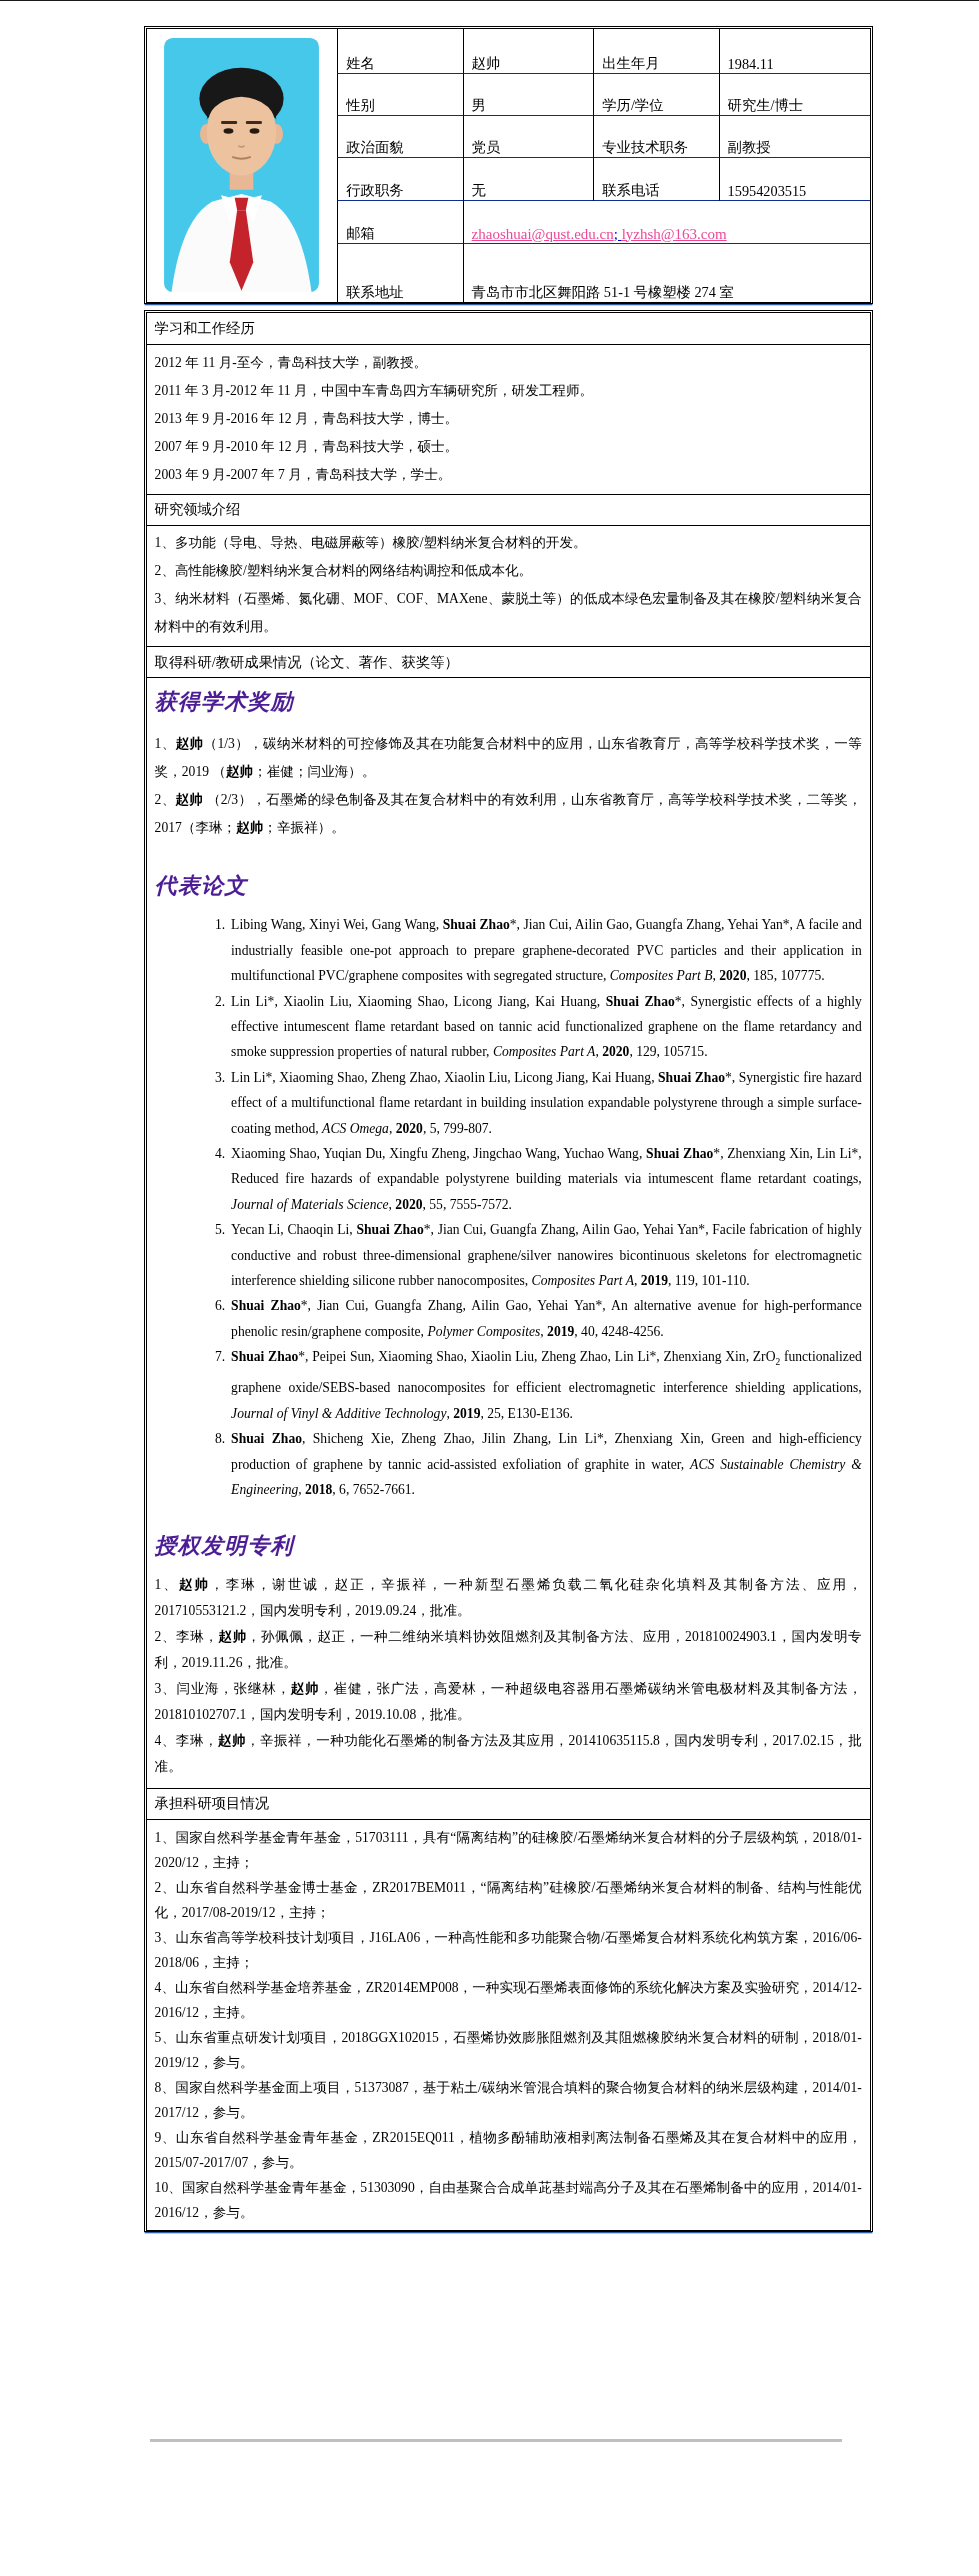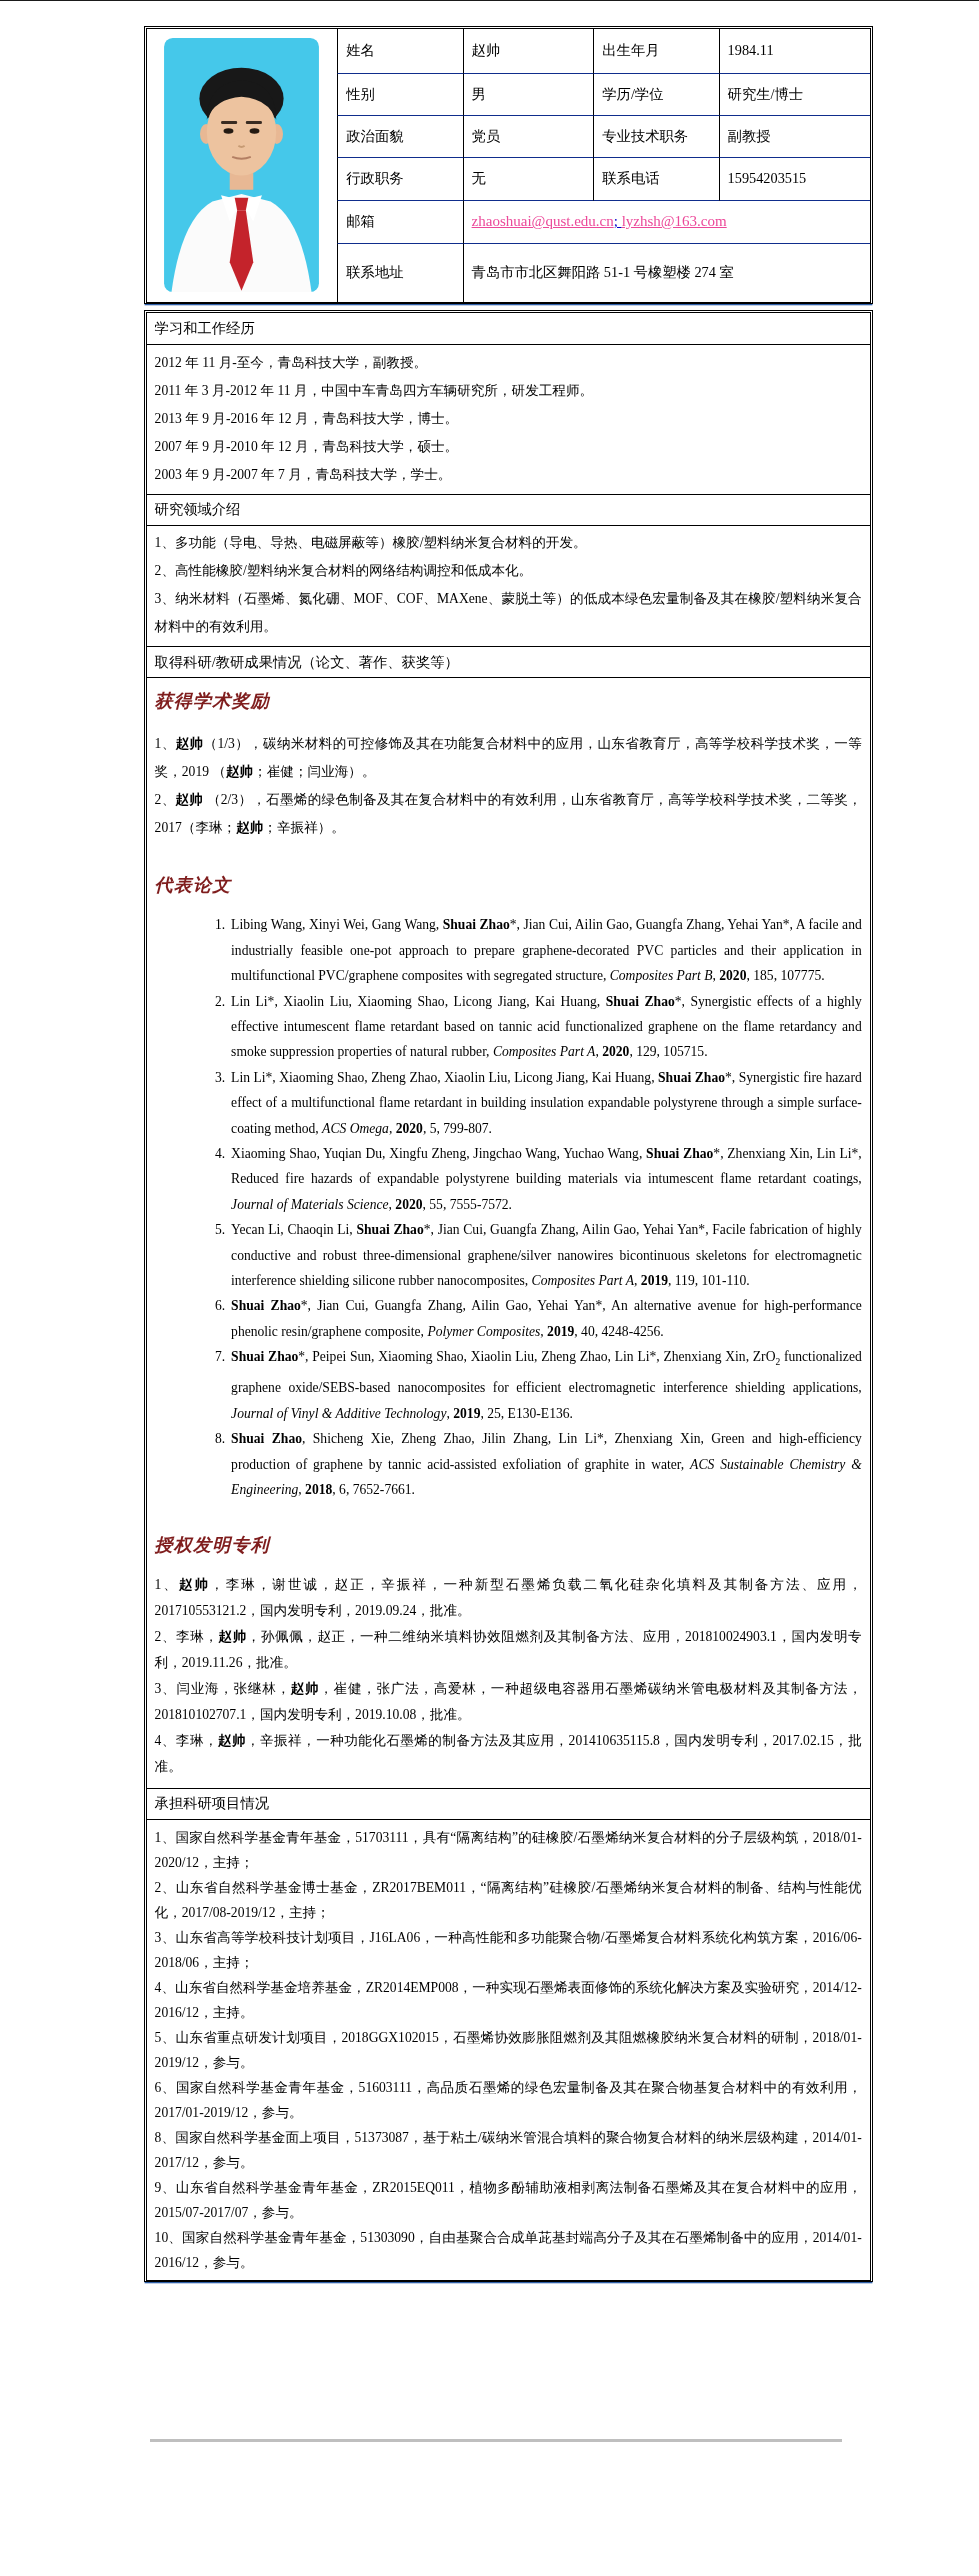--- a/index.html
+++ b/index.html
@@ -14,21 +14,21 @@
   
   .tbl-outer{border:1.2px solid #000;background:#fff;box-shadow:0 1.9px 0 -0.6px #2e5fa8;}
   .tbl-inner{border:0.6px solid #000;margin:0.6px;}
 
   
   .info-grid{
     display:grid;
     grid-template-columns:190px 126px 130px 126px 1fr;
     grid-template-rows:45px 42px 42px 43px 43px 58px;
   }
-  .cell{box-sizing:border-box;display:flex;align-items:center;font-size:14.3px;}
+  .cell{box-sizing:border-box;display:flex;align-items:flex-end;font-size:14.3px;}
   .cell.vline{border-left:0.6px solid #000;}
   .cell.hline{border-bottom:1.9px double #0f2d8c;}
   .lab{padding-left:8.7px;}
   .val{padding-left:8px;}
   .photo-cell{grid-row:1/7;grid-column:1;display:flex;align-items:center;justify-content:center;}
   .mail{color:#ec4899;text-decoration:underline;font-size:15px;}
   .mailsep{color:#0000cc;text-decoration:underline;font-size:15px;white-space:pre;}
 
   
   .sections{margin-top:6.2px;}
@@ -38,22 +38,22 @@
     border-top:1.2px solid #000;border-bottom:1.2px solid #000;
   }
   .sec-header:first-child{border-top:none;}
   .sec-content{padding:3.7px 8.7px 5px 8px;font-size:13.6px;}
   .zh-list > div{text-align:justify;}
   .lh45 > div{line-height:28px;}
   .lh42 > div{line-height:26px;}
   .lh40 > div{line-height:25px;}
   .achv{padding:6.2px 8.7px 7.4px 8px;font-size:13.6px;}
   .sub-h{
-    color:#7f1d1d;font-weight:bold;font-style:italic;
-    font-size:18px;line-height:21px;letter-spacing:1.2px;
+    color:#4c1d95;font-weight:bold;font-style:italic;
+    font-size:22px;line-height:21px;letter-spacing:1.2px;
     margin:6.2px 0 18.6px 0;
   }
   .sub-h.mid{margin:33px 0 16px 0;}
   .papers{
     margin:0;padding:0 0 0 35px;
     list-style:decimal;
   }
   .papers li{
     line-height:25.4px;text-align:justify;
     padding-left:2.5px;
@@ -230,21 +230,20 @@
 
       <div class="sec-header">
         <span>承担科研项目情况</span>
       </div>
       <div class="sec-content proj zh-list lh40">
           <div>1、国家自然科学基金青年基金，51703111，具有“隔离结构”的硅橡胶/石墨烯纳米复合材料的分子层级构筑，2018/01-2020/12，主持；</div>
           <div>2、山东省自然科学基金博士基金，ZR2017BEM011，“隔离结构”硅橡胶/石墨烯纳米复合材料的制备、结构与性能优化，2017/08-2019/12，主持；</div>
           <div>3、山东省高等学校科技计划项目，J16LA06，一种高性能和多功能聚合物/石墨烯复合材料系统化构筑方案，2016/06-2018/06，主持；</div>
           <div>4、山东省自然科学基金培养基金，ZR2014EMP008，一种实现石墨烯表面修饰的系统化解决方案及实验研究，2014/12-2016/12，主持。</div>
           <div>5、山东省重点研发计划项目，2018GGX102015，石墨烯协效膨胀阻燃剂及其阻燃橡胶纳米复合材料的研制，2018/01-2019/12，参与。</div>
-          <div>6、国家自然科学基金青年基金，51603111，高品质石墨烯的绿色宏量制备及其在聚合物基复合材料中的有效利用，2017/01-2019/12，参与。</div>
           <div>8、国家自然科学基金面上项目，51373087，基于粘土/碳纳米管混合填料的聚合物复合材料的纳米层级构建，2014/01-2017/12，参与。</div>
           <div>9、山东省自然科学基金青年基金，ZR2015EQ011，植物多酚辅助液相剥离法制备石墨烯及其在复合材料中的应用，2015/07-2017/07，参与。</div>
           <div>10、国家自然科学基金青年基金，51303090，自由基聚合合成单茈基封端高分子及其在石墨烯制备中的应用，2014/01-2016/12，参与。</div>
         </div>
 
     </div>
   </div>
 
   <div class="footer-divider"></div>
 </div>

